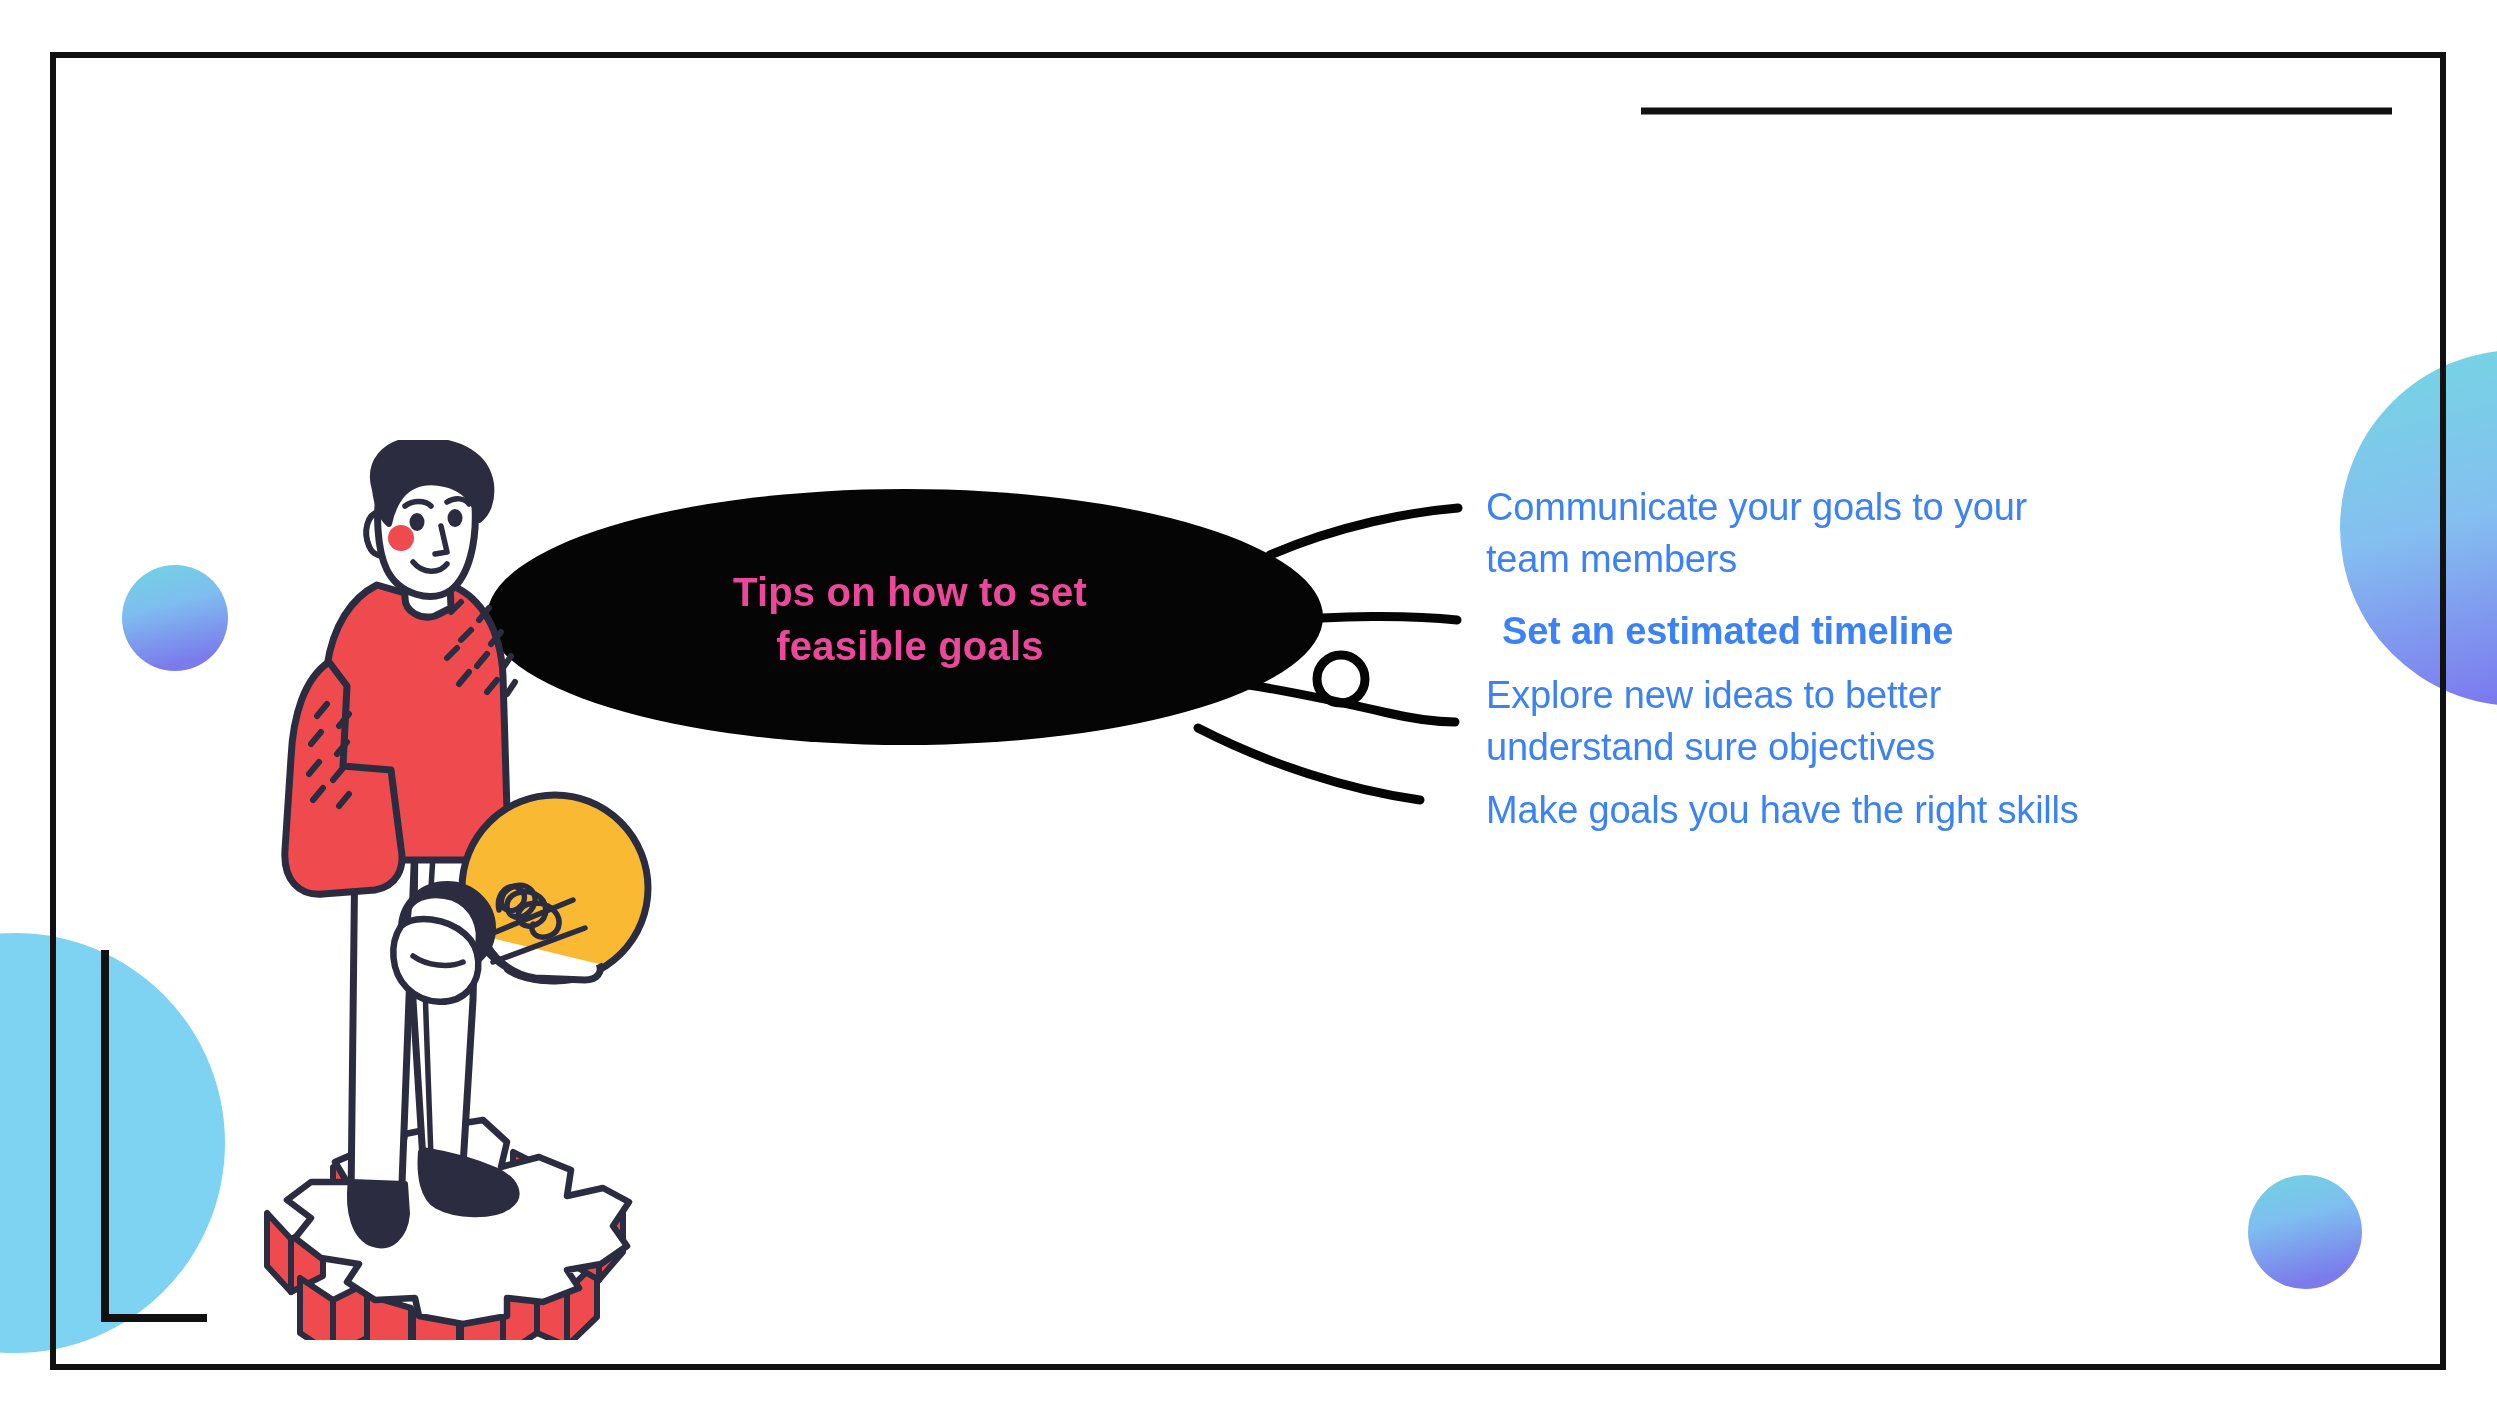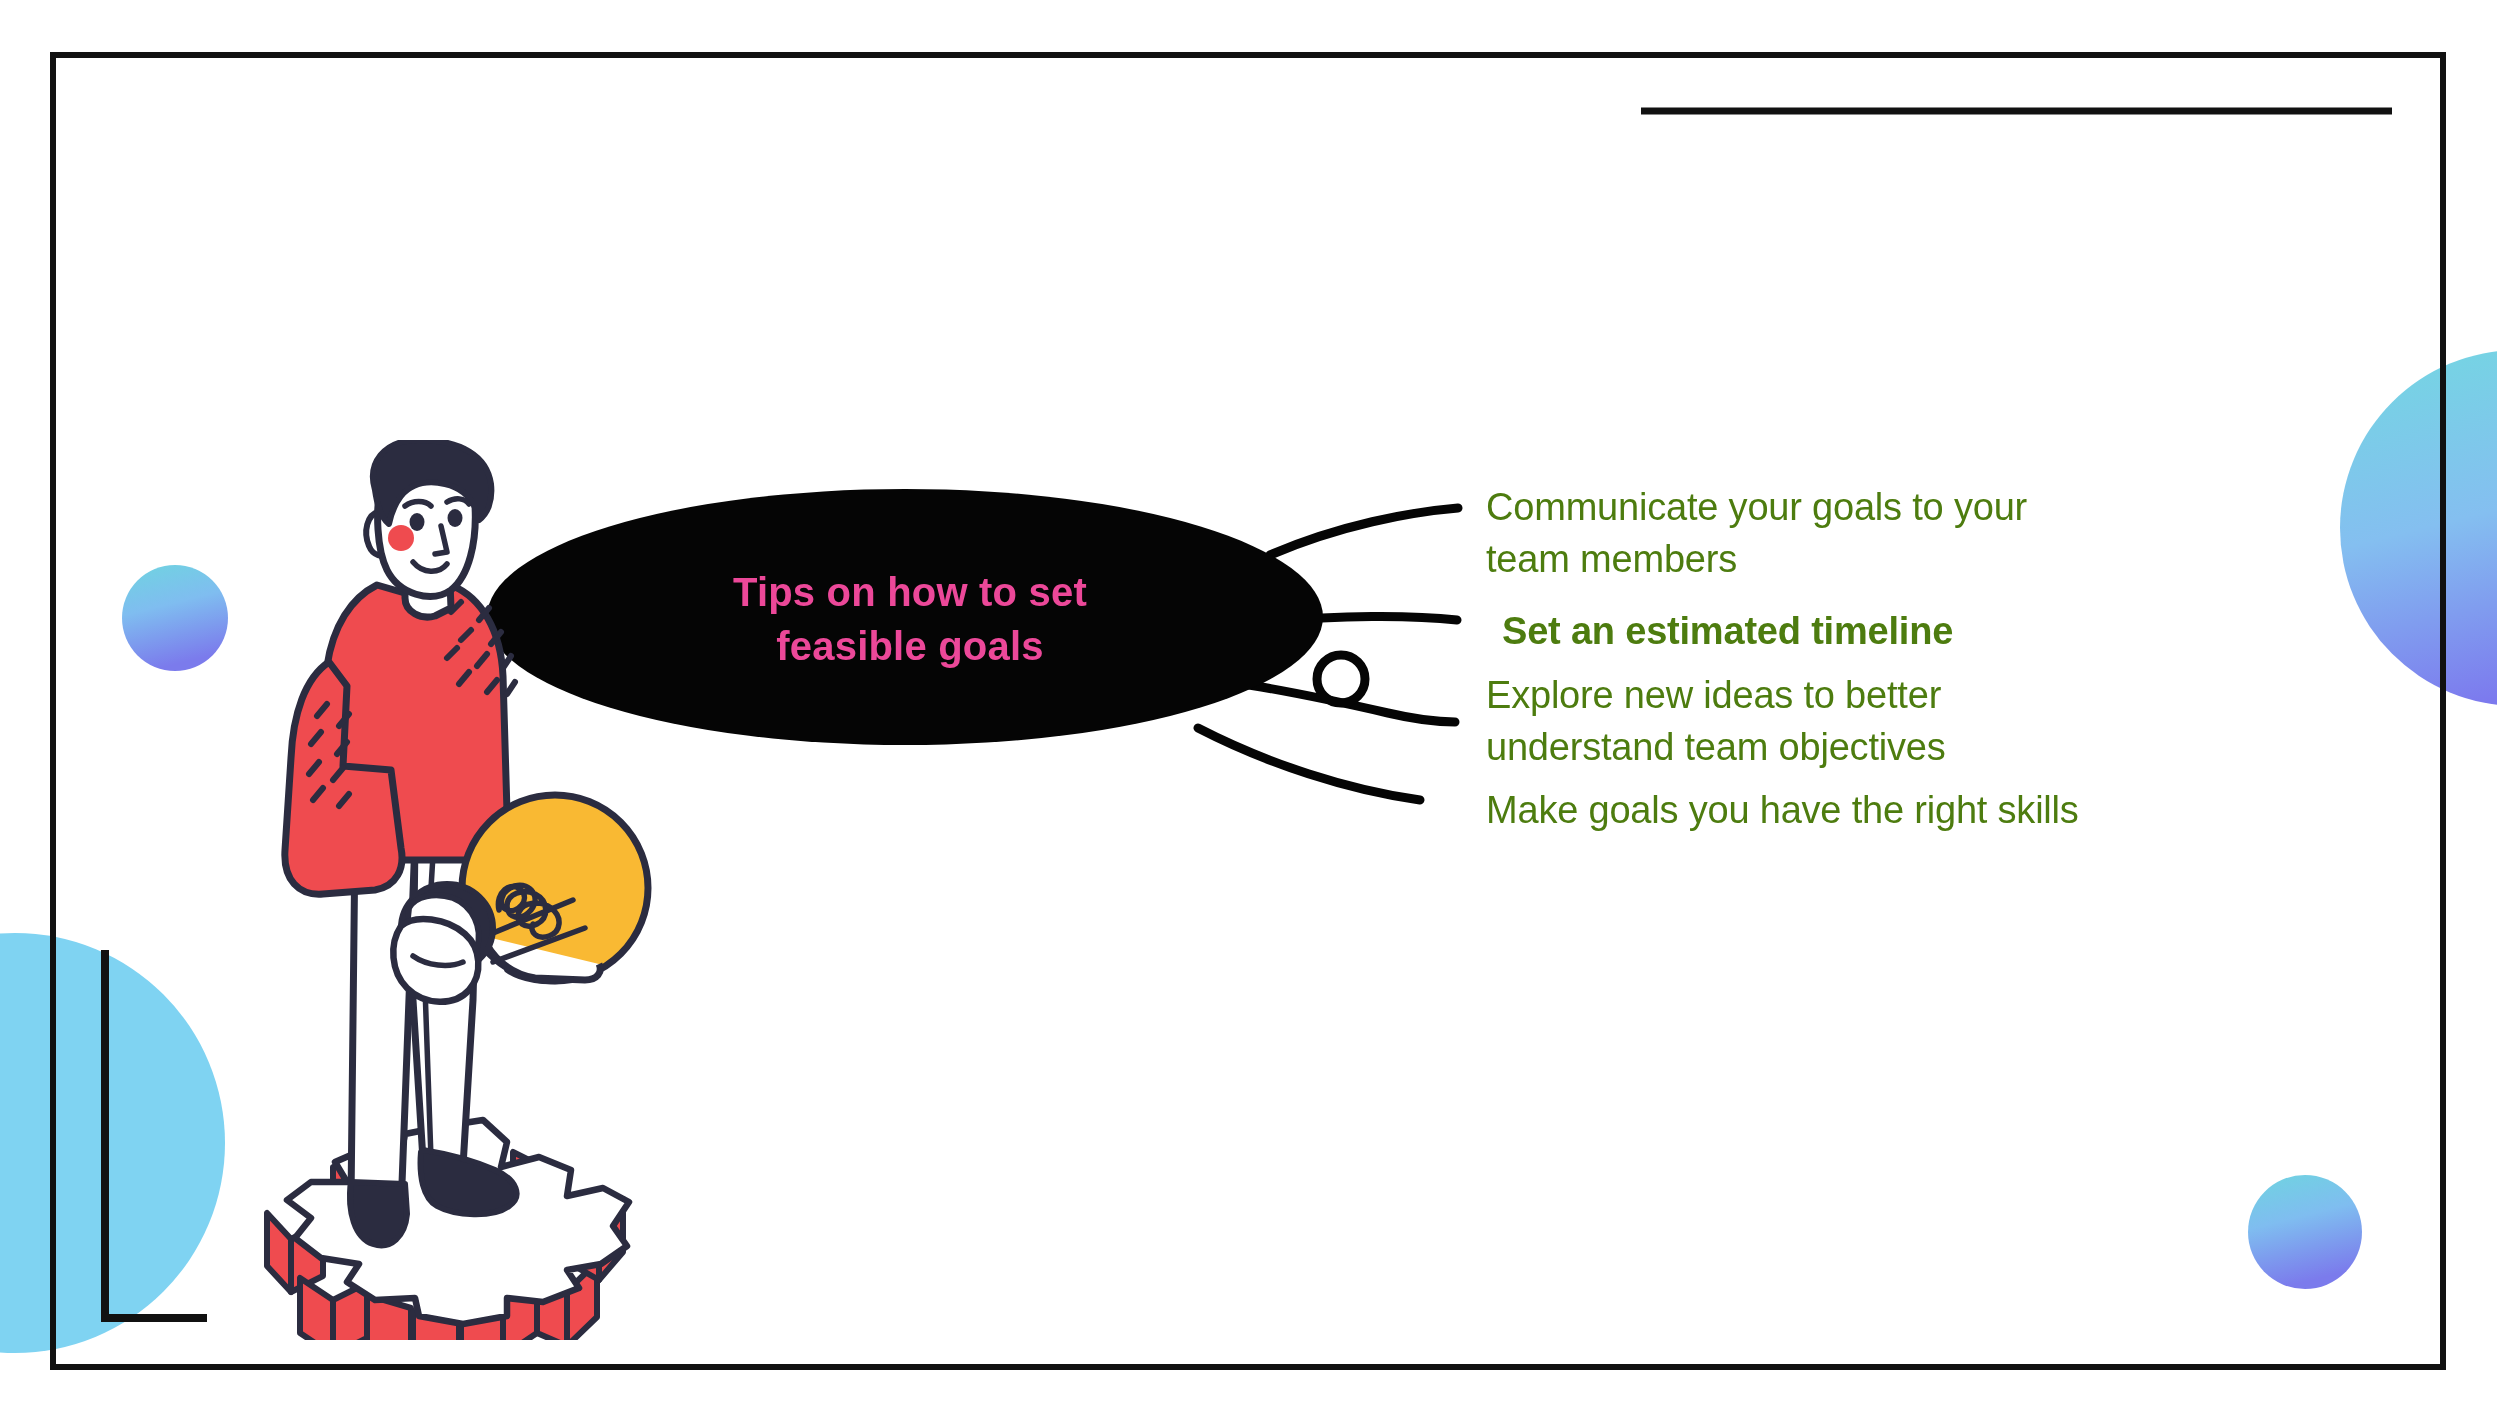--- a/index.html
+++ b/index.html
@@ -76,21 +76,21 @@
     letter-spacing: 0.2px;
     white-space: pre-line;
   }
   .bullets {
     position: absolute;
     left: 1486px;
     top: 470px;
     width: 830px;
   }
   .bullet-item {
-    color: #4d7c0f;
+    color: #3b82f6;
     font-family: "Liberation Sans", sans-serif;
     font-weight: 400;
     font-size: 38px;
     line-height: 1.36;
     letter-spacing: -0.2px;
   }
   .bullet-item.b1 { position: absolute; left: 0; top: 12px;  width: 600px; }
   .bullet-item.b2 { position: absolute; left: 16px; top: 136px; width: 700px; font-weight: bold; }
   .bullet-item.b3 { position: absolute; left: 0; top: 200px; width: 600px; }
   .bullet-item.b4 { position: absolute; left: 0; top: 315px; width: 780px; }
@@ -158,21 +158,21 @@
 
     <ellipse class="hero-ellipse" cx="905" cy="617" rx="418" ry="128"></ellipse>
   </svg>
 
   <div class="hero-title">Tips on how to set
 feasible goals</div>
 
   <div class="bullets">
     <div class="bullet-item b1">Communicate your goals to your team members</div>
     <div class="bullet-item b2">Set an estimated timeline</div>
-    <div class="bullet-item b3">Explore new ideas to better understand team objectives</div>
+    <div class="bullet-item b3">Explore new ideas to better understand sure objectives</div>
     <div class="bullet-item b4">Make goals you have the right skills</div>
   </div>
 
   <div id="illustration">
     <svg viewBox="0 0 420 900" xmlns="http://www.w3.org/2000/svg">
 
       <g>
 
         <path class="fill-red" stroke="#2B2C40" stroke-width="6" stroke-linejoin="round" d="M 12 773 L 12 826 L 36 852 L 36 799 Z"></path>
         <path class="fill-red" stroke="#2B2C40" stroke-width="6" stroke-linejoin="round" d="M 36 799 L 36 852 L 68 836 L 68 783 Z"></path>

